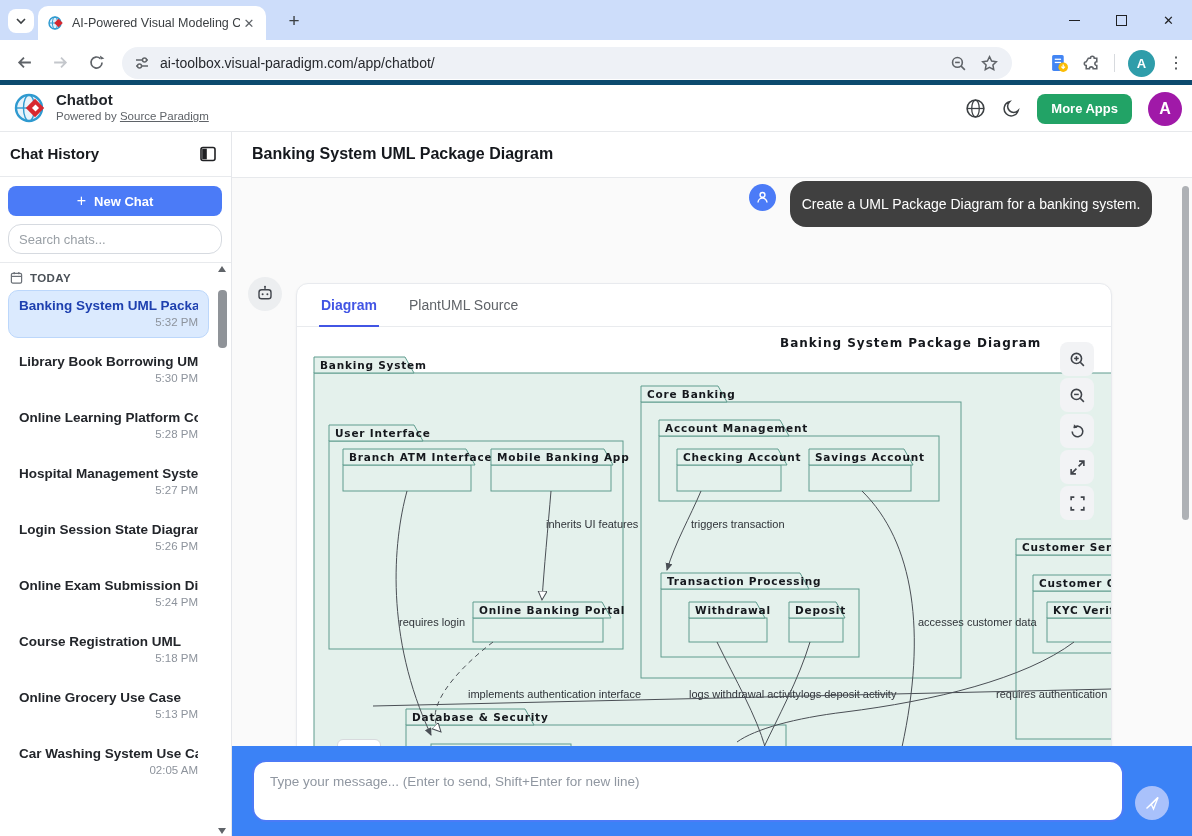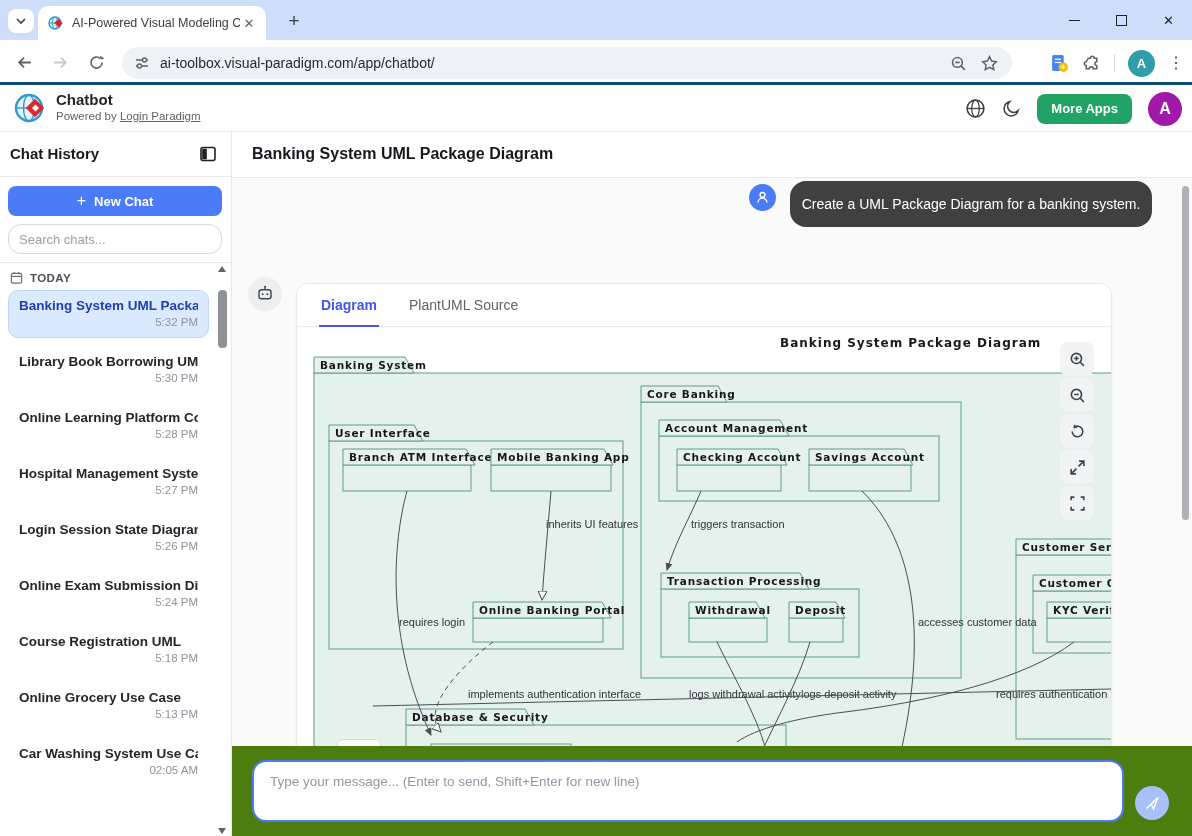--- a/index.html
+++ b/index.html
@@ -12,21 +12,21 @@
   .btab { position:absolute; left:38px; top:6px; width:228px; height:34px; background:#fff; border-radius:10px 10px 0 0; display:flex; align-items:center; padding:0 8px 0 10px; }
   .btab-title { flex:1; font-size:12.5px; color:#3c4043; white-space:nowrap; overflow:hidden; margin-left:8px; }
   .btab-close { width:18px; height:18px; border-radius:50%; display:flex; align-items:center; justify-content:center; font-size:13px; color:#5f6368; }
   .new-tab-btn { position:absolute; left:282px; top:9px; width:24px; height:24px; display:flex; align-items:center; justify-content:center; font-size:19px; color:#3c4043; }
   .win-controls { position:absolute; right:0; top:0; height:40px; display:flex; }
   .win-btn { width:47px; height:40px; display:flex; align-items:center; justify-content:center; color:#202124; font-size:13px; }
   .win-min span { display:block; width:11px; height:0; border-top:1.4px solid #202124; }
   .win-max span { display:block; width:11px; height:11px; border:1.4px solid #202124; }
 
   
-  .toolbar { position:absolute; left:0; top:40px; width:1192px; height:45px; background:#fff; border-bottom:3px solid #0c4a6e; }
+  .toolbar { position:absolute; left:0; top:40px; width:1192px; height:45px; background:#fff; border-bottom:5px solid #0c4a6e; }
   .nav-ic { position:absolute; top:8px; width:28px; height:28px; display:flex; align-items:center; justify-content:center; }
   .omnibox { position:absolute; left:122px; top:7px; width:890px; height:32px; background:#eef1f6; border-radius:16px; display:flex; align-items:center; padding:0 10px 0 12px; }
   .omni-url { flex:1; margin-left:10px; font-size:14px; color:#27292e; white-space:nowrap; overflow:hidden; }
   .omni-right { display:flex; align-items:center; gap:14px; margin-right:4px; }
   .tb-right { position:absolute; right:8px; top:7px; height:32px; display:flex; align-items:center; gap:13px; }
   .tb-sep { width:1px; height:18px; background:#d7dade; }
   .tb-avatar { width:27px; height:27px; border-radius:50%; display:flex; align-items:center; justify-content:center; color:#fff; font-size:13px; font-weight:700; }
   .dots { font-size:16px; color:#3c4043; letter-spacing:0; line-height:1; }
 
   
@@ -74,21 +74,21 @@
   .card-tabs { position:relative; height:43px; border-bottom:1px solid #e9ebee; display:flex; align-items:center; padding-left:24px; gap:32px; }
   .ctab { font-size:14px; color:#5f6368; position:relative; height:100%; display:flex; align-items:center; }
   .ctab.active { color:#4255e4; font-weight:600; }
   .ctab.active::after { content:""; position:absolute; left:-2px; right:-2px; bottom:-1px; height:2px; background:#4255e4; }
   .dgram { position:relative; width:814px; height:420px; overflow:hidden; }
   .controls { position:absolute; right:17px; top:15px; display:flex; flex-direction:column; gap:2px; }
   .ctl { width:34px; height:34px; border-radius:8px; background:#f2f3f5; display:flex; align-items:center; justify-content:center; }
   .chip { position:absolute; left:40px; top:412px; width:44px; height:26px; background:#fff; border:1px solid #d8dadd; border-radius:6px; display:flex; align-items:center; justify-content:center; font-size:12px; color:#3c4043; }
   .vscroll { position:absolute; right:3px; top:8px; width:7px; height:334px; background:#aeb1b5; border-radius:4px; }
 
-  .composer { position:absolute; left:0; right:0; bottom:0; height:90px; background:#4d7c0f; }
+  .composer { position:absolute; left:0; right:0; bottom:0; height:90px; background:#3b82f6; }
   .msg-input { position:absolute; left:20px; top:14px; width:872px; height:62px; border:2px solid #4b7bf7; border-radius:14px; padding:12px 16px; font-size:13.5px; color:#333; resize:none; outline:none; font-family:"Liberation Sans",sans-serif; background:#fff; }
   .msg-input::placeholder { color:#9097a1; }
   .send-btn { position:absolute; left:903px; top:40px; width:34px; height:34px; border-radius:50%; background:#a9c1fb; display:flex; align-items:center; justify-content:center; }
 
   svg { display:block; }
 </style>
 </head>
 <body>
 
 <div class="titlebar">
@@ -174,21 +174,21 @@
 
 <div class="appheader">
   <svg class="app-logo" width="36" height="36" viewBox="0 0 36 36">
     <circle cx="17" cy="18" r="13" fill="#e8f3fb" stroke="#2f9ad0" stroke-width="2.4"></circle>
     <ellipse cx="17" cy="18" rx="5.5" ry="13" fill="none" stroke="#2f9ad0" stroke-width="1.4"></ellipse>
     <line x1="4" y1="18" x2="30" y2="18" stroke="#2f9ad0" stroke-width="1.4"></line>
     <rect x="16.5" y="11.5" width="13" height="13" fill="#d7282f" transform="rotate(45 23 18)"></rect>
     <rect x="21" y="15.5" width="5" height="5" fill="#fff" transform="rotate(45 23.5 18)"></rect>
   </svg>
   <div class="app-title">Chatbot</div>
-  <div class="app-sub"><span>Powered by</span> <u>Login Paradigm</u></div>
+  <div class="app-sub"><span>Powered by</span> <u>Source Paradigm</u></div>
   <div class="ah-right">
     <svg width="21" height="21" viewBox="0 0 20 20">
       <circle cx="10" cy="10" r="8" fill="none" stroke="#3c4043" stroke-width="1.5"></circle>
       <ellipse cx="10" cy="10" rx="3.6" ry="8" fill="none" stroke="#3c4043" stroke-width="1.2"></ellipse>
       <line x1="2" y1="10" x2="18" y2="10" stroke="#3c4043" stroke-width="1.2"></line>
     </svg>
     <svg width="19" height="19" viewBox="0 0 20 20">
       <path d="M17 12.2A7.5 7.5 0 1 1 7.8 3 6 6 0 0 0 17 12.2z" fill="none" stroke="#3c4043" stroke-width="1.6"></path>
     </svg>
     <div class="more-apps" style="background:#22a366">More Apps</div>

